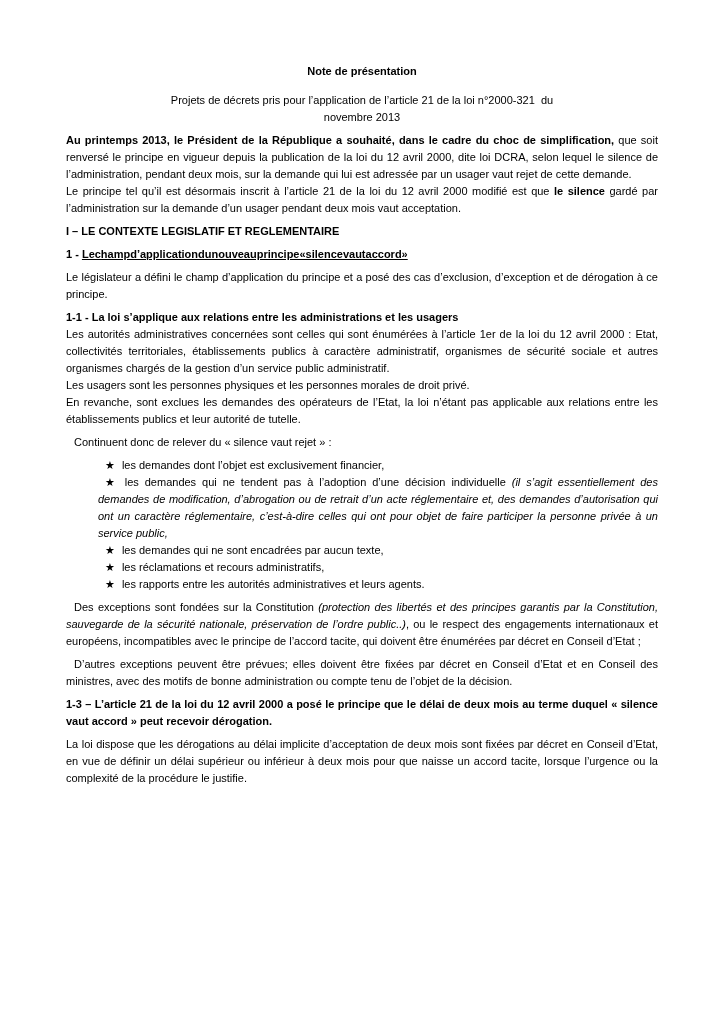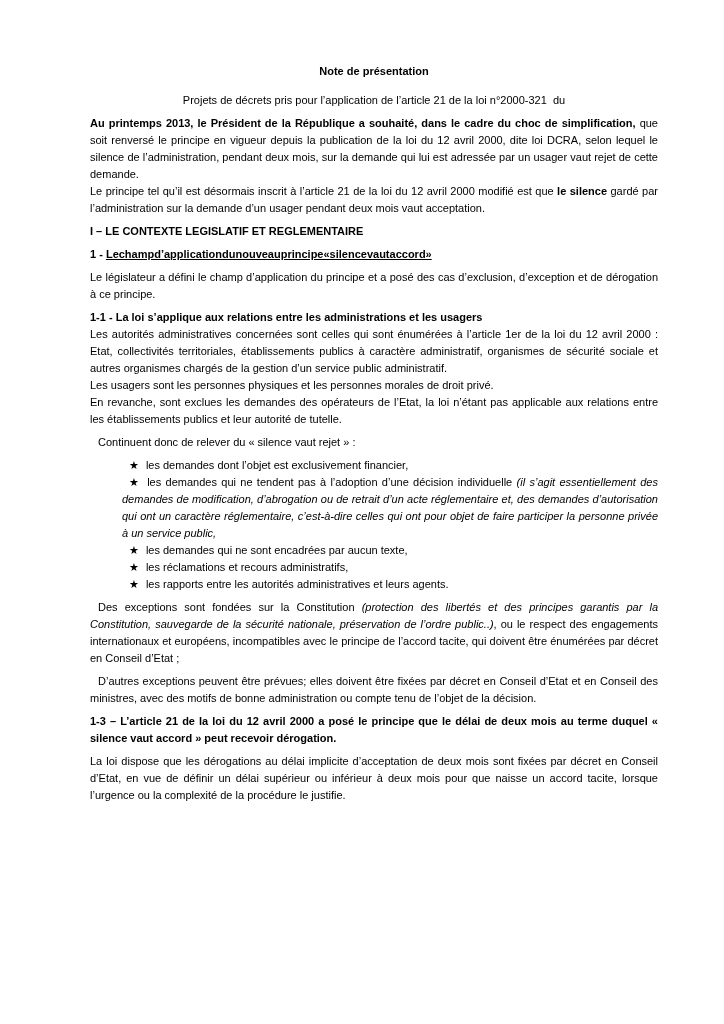--- a/index.html
+++ b/index.html
@@ -8,21 +8,21 @@
     height: 1024px;
     background: #ffffff;
     overflow: hidden;
     font-family: "Liberation Sans", sans-serif;
     color: #000000;
   }
   .page {
     box-sizing: border-box;
     width: 724px;
     height: 1024px;
-    padding: 63px 66px 0 90px;
+    padding: 63px 66px 0 66px;
     font-size: 11px;
     line-height: 17px;
   }
   .title {
     text-align: center;
     font-weight: bold;
   }
   .subtitle {
     margin-top: 12px;
     text-align: center;
@@ -48,20 +48,21 @@
     font-size: 11px;
   }
 </style>
 </head>
 <body>
 
 <div class="page">
   <div class="title">Note de présentation</div>
   <div class="subtitle">
       <div class="subtitle-line">Projets de décrets pris pour l’application de l’article 21 de la loi n°2000-321  du</div>
+      <div class="subtitle-line">novembre 2013</div>
     </div>
   <div class="doc-body">
       <div class="block p"><span class="b">Au printemps 2013, le Président de la République a souhaité, dans le cadre du choc de simplification,</span><span> que soit renversé le principe en vigueur depuis la publication de la loi du 12 avril 2000, dite loi DCRA, selon lequel le silence de l’administration, pendant deux mois, sur la demande qui lui est adressée par un usager vaut rejet de cette demande.</span><br><span>Le principe tel qu’il est désormais inscrit à l’article 21 de la loi du 12 avril 2000 modifié est que </span><span class="b">le silence</span><span> gardé par l’administration sur la demande d’un usager pendant deux mois vaut acceptation.</span></div>
       <div class="block h"><span class="b">I – LE CONTEXTE LEGISLATIF ET REGLEMENTAIRE</span></div>
       <div class="block h"><span class="b">1 - </span><span class="b u">Lechampd’applicationdunouveauprincipe«silencevautaccord»</span></div>
       <div class="block p"><span>Le législateur a défini le champ d’application du principe et a posé des cas d’exclusion, d’exception et de dérogation à ce principe.</span></div>
       <div class="block p"><span class="b">1-1 - La loi s’applique aux relations entre les administrations et les usagers</span><br><span>Les autorités administratives concernées sont celles qui sont énumérées à l’article 1er de la loi du 12 avril 2000 : Etat, collectivités territoriales, établissements publics à caractère administratif, organismes de sécurité sociale et autres organismes chargés de la gestion d’un service public administratif.</span><br><span>Les usagers sont les personnes physiques et les personnes morales de droit privé.</span><br><span>En revanche, sont exclues les demandes des opérateurs de l’Etat, la loi n’étant pas applicable aux relations entre les établissements publics et leur autorité de tutelle.</span></div>
       <div class="block p indent"><span>Continuent donc de relever du « silence vaut rejet » :</span></div>
       <div class="block bullets">
         <div class="bullet"><span class="star">★</span><span>les demandes dont l’objet est exclusivement financier,</span></div>

